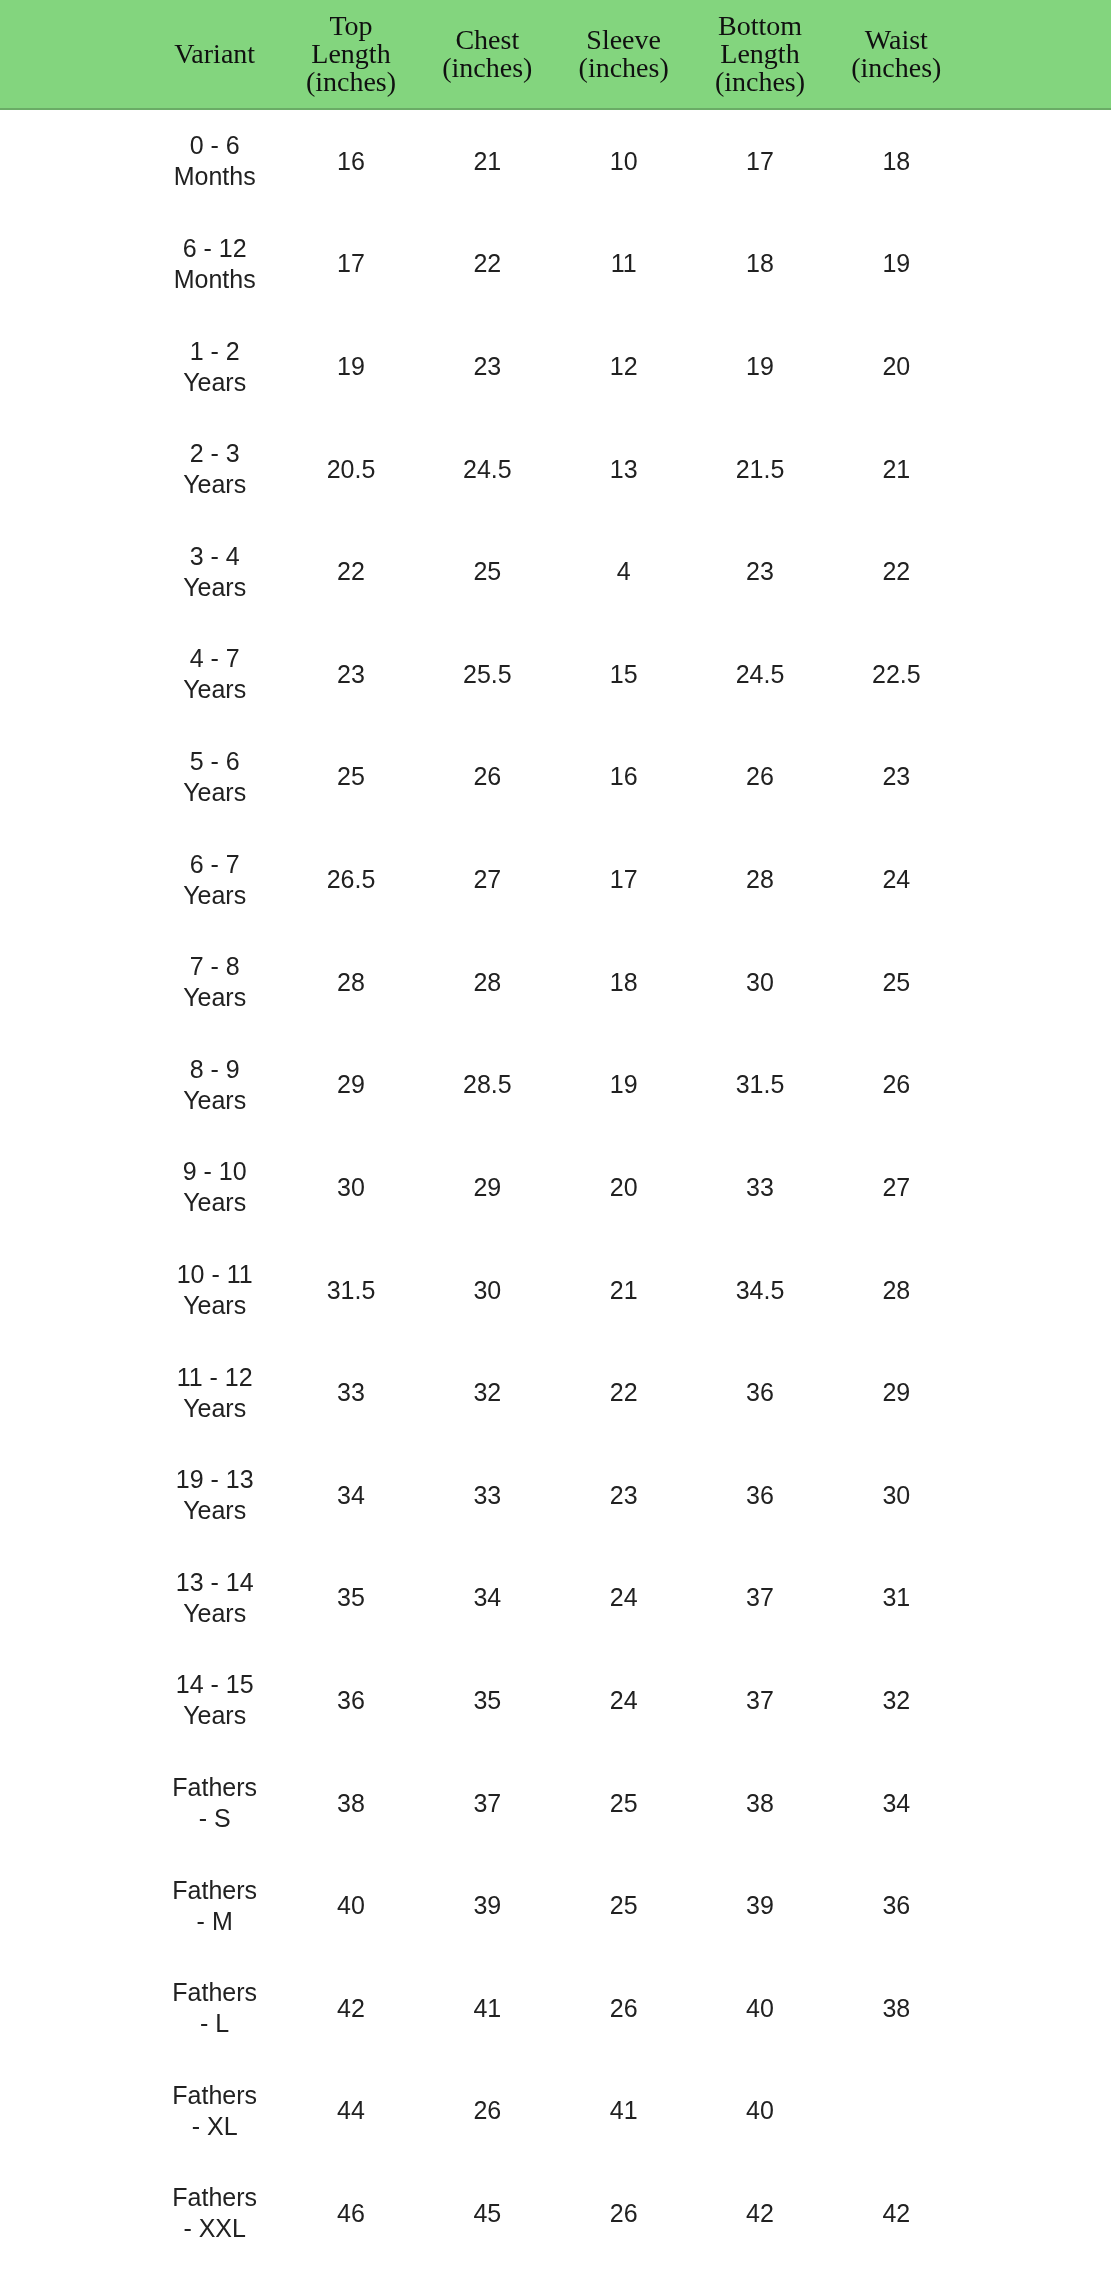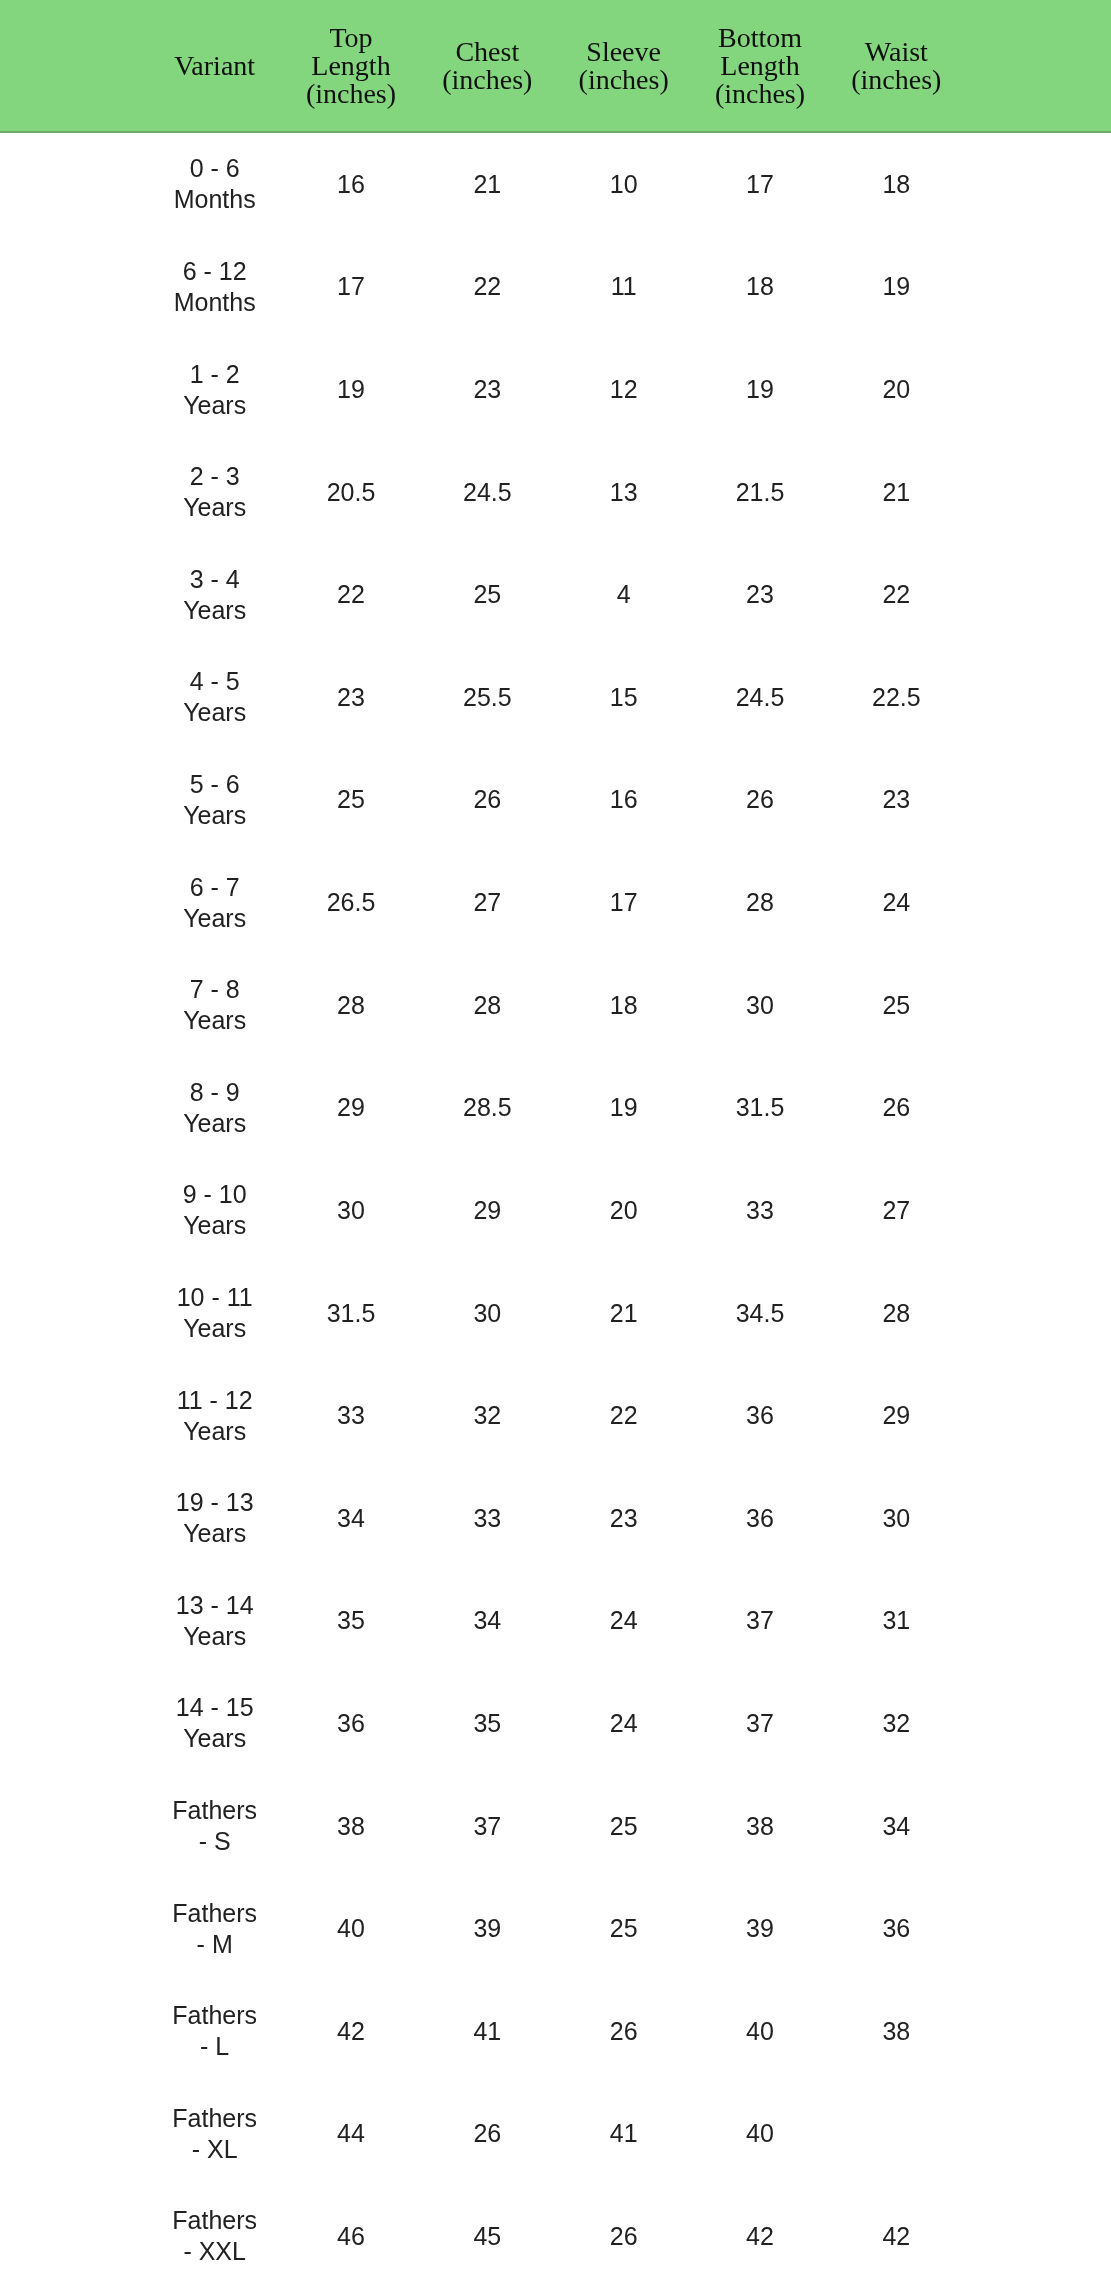--- a/index.html
+++ b/index.html
@@ -10,21 +10,21 @@
   .chart {
     position: relative;
     width: 1111px;
     height: 2276px;
     background: #ffffff;
     font-family: "Liberation Sans", sans-serif;
     color: #212121;
     overflow: hidden;
   }
   .band {
-    height: 133px;
+    height: 110px;
     background: #83d57e;
     border-bottom: 2px solid rgba(30, 50, 30, 0.25);
     box-sizing: border-box;
   }
   .cols {
     width: 818px;
     height: 100%;
     margin: 0 auto;
     display: grid;
     grid-template-columns: repeat(6, 1fr);
@@ -112,21 +112,21 @@
       <div class="cols row">
         <div class="cell variant">3 - 4
 Years</div>
         <div class="cell value">22</div>
         <div class="cell value">25</div>
         <div class="cell value">4</div>
         <div class="cell value">23</div>
         <div class="cell value">22</div>
       </div>
       <div class="cols row">
-        <div class="cell variant">4 - 5
+        <div class="cell variant">4 - 7
 Years</div>
         <div class="cell value">23</div>
         <div class="cell value">25.5</div>
         <div class="cell value">15</div>
         <div class="cell value">24.5</div>
         <div class="cell value">22.5</div>
       </div>
       <div class="cols row">
         <div class="cell variant">5 - 6
 Years</div>

